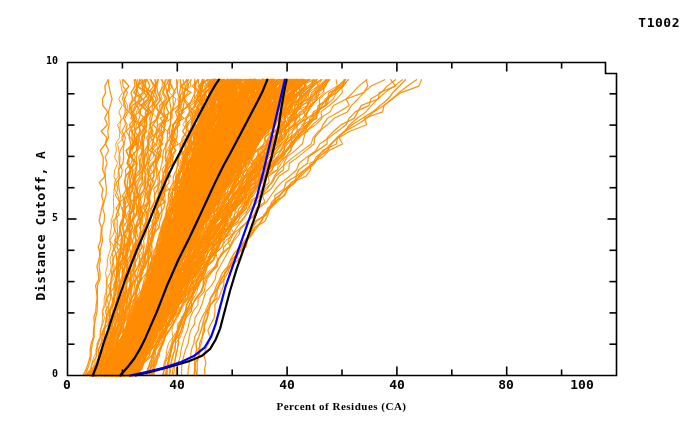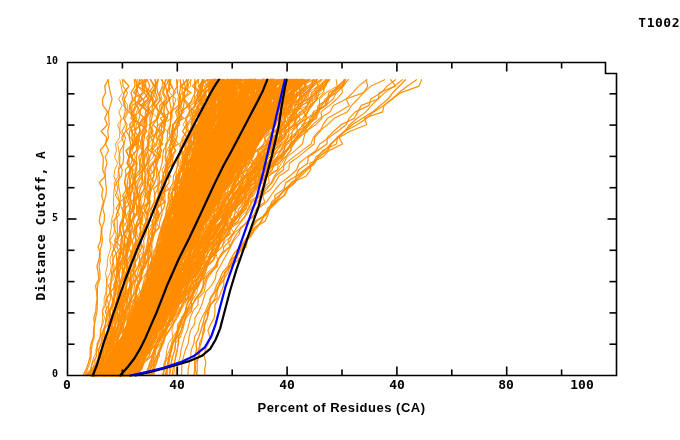--- a/index.html
+++ b/index.html
@@ -31,22 +31,22 @@
     font-weight: bold;
     color: #000000;
     letter-spacing: 0.5px;
   }
   .xlabel {
     position: absolute;
     left: 67px;
     top: 400px;
     width: 549px;
     text-align: center;
-    font-family: Liberation Sans, sans-serif;
-    font-size: 13px;
+    font-family: Liberation Serif, serif;
+    font-size: 11px;
     font-weight: bold;
     color: #000000;
     letter-spacing: 0.5px;
   }
   .ylabel {
     position: absolute;
     left: -70px;
     top: 218px;
     width: 220px;
     text-align: center;

